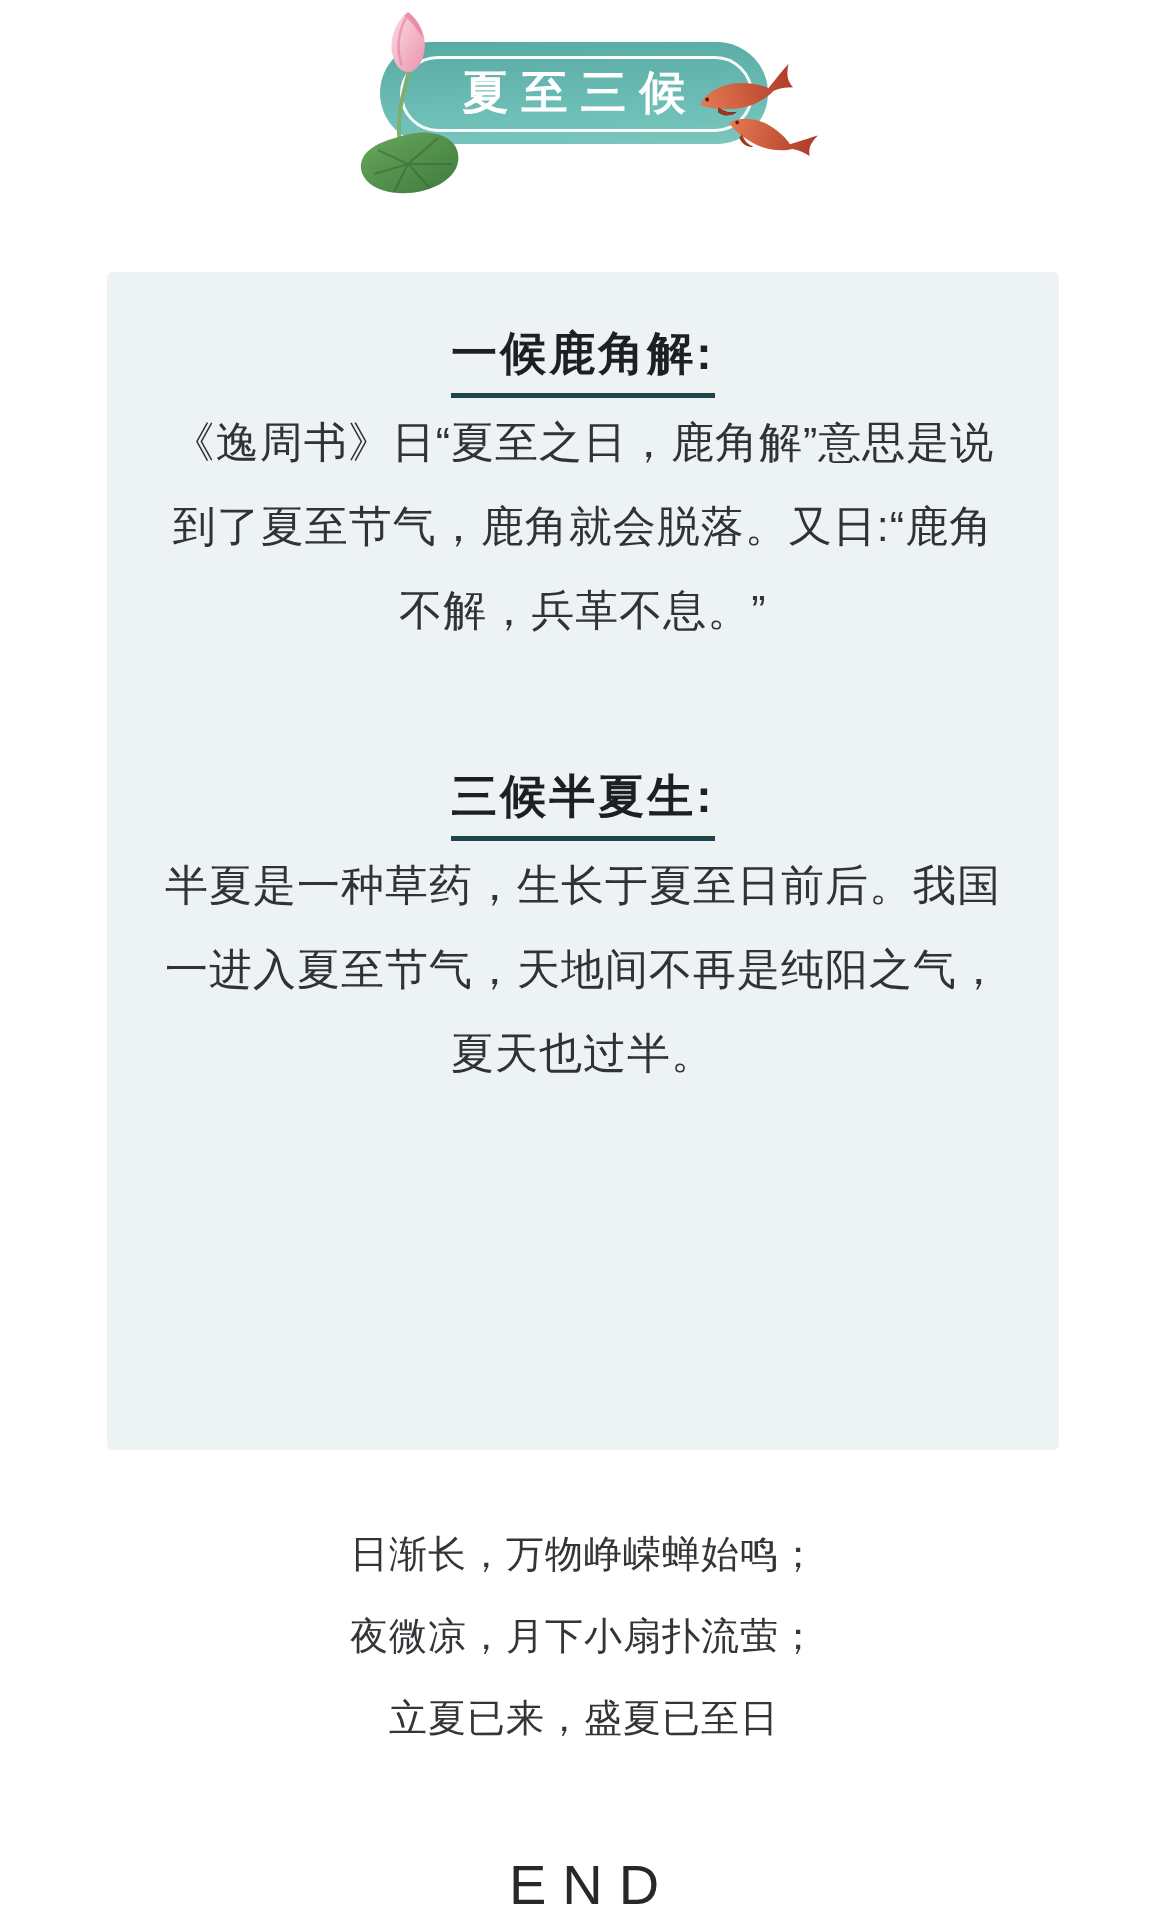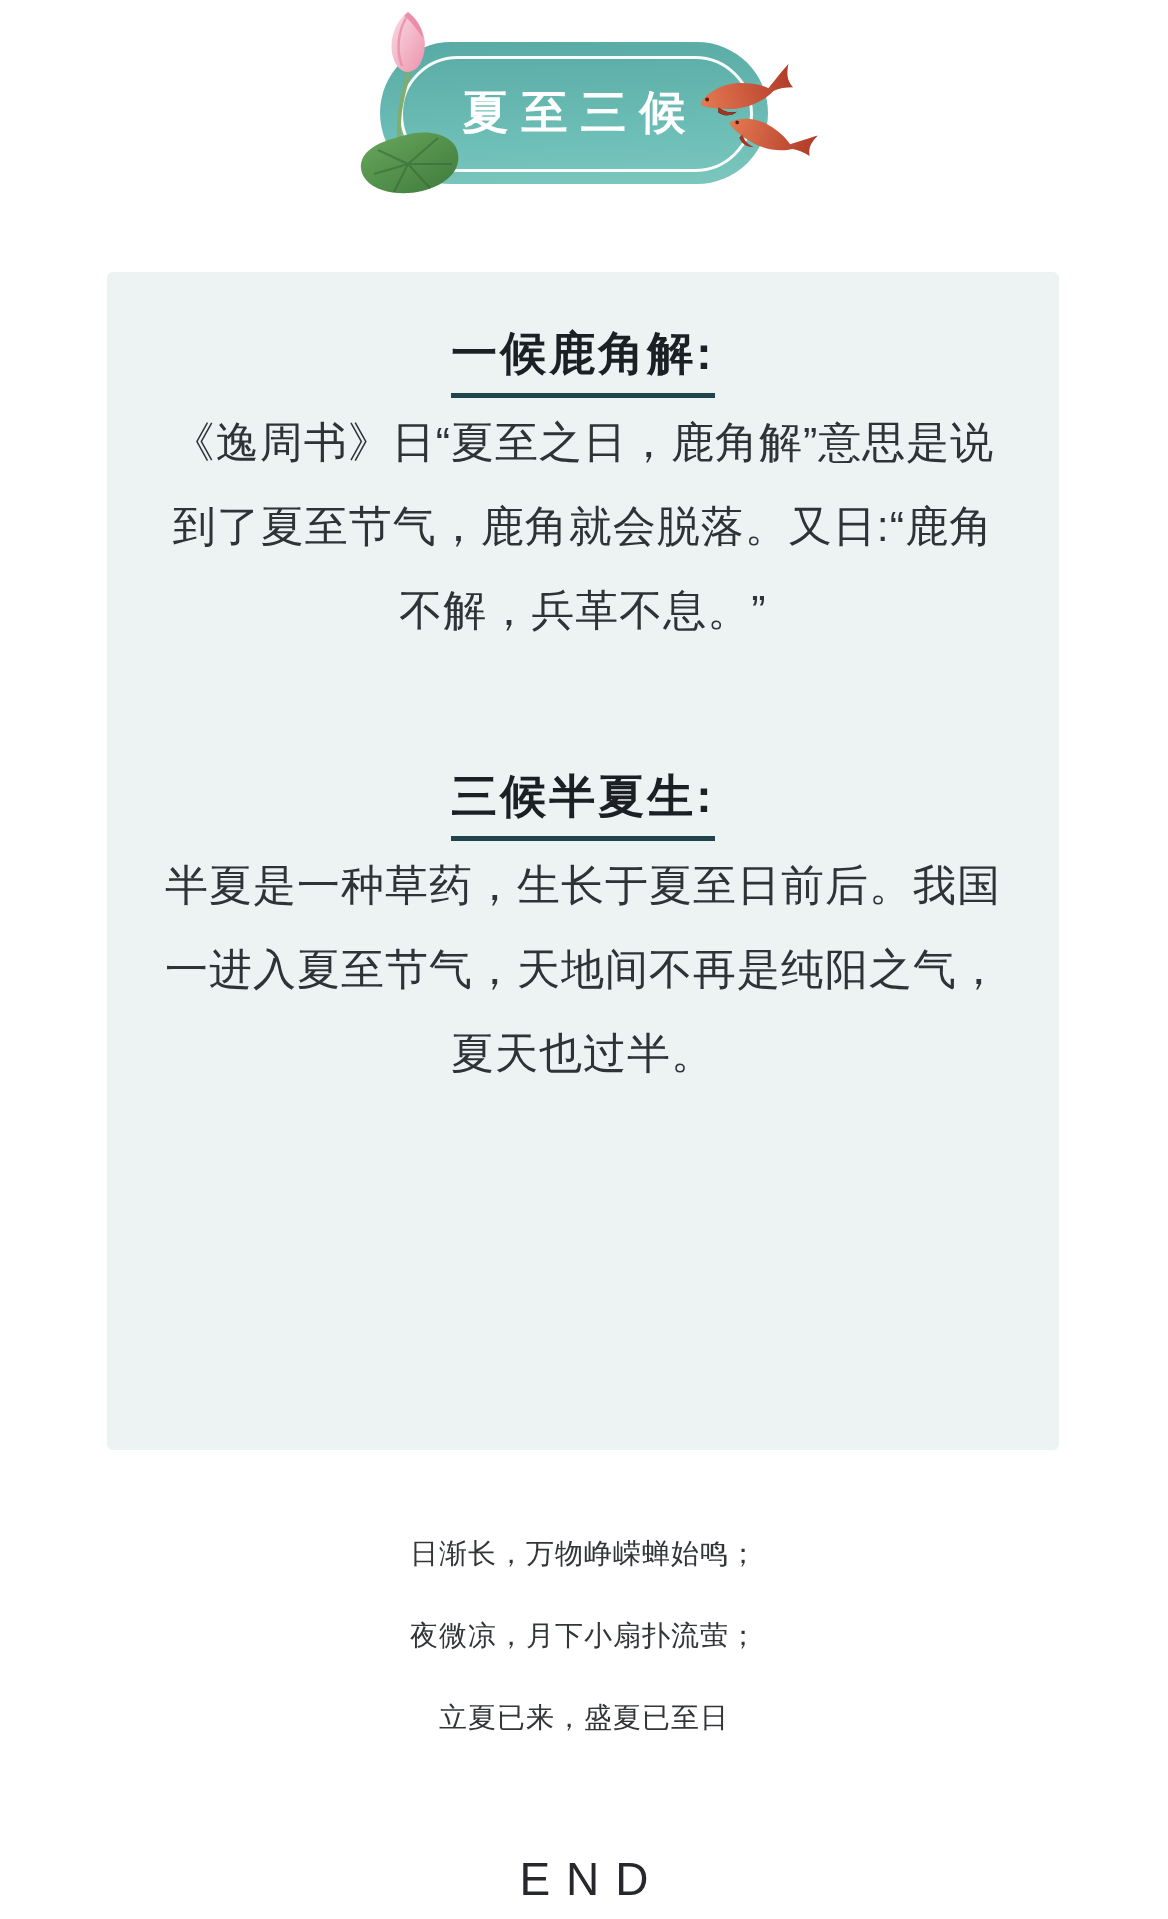--- a/index.html
+++ b/index.html
@@ -21,21 +21,21 @@
     position: absolute;
     left: 0; top: 0;
     width: 100%;
     height: 240px;
   }
   .banner-pill {
     position: absolute;
     left: 380px;
     top: 42px;
     width: 388px;
-    height: 142px;
+    height: 102px;
     border-radius: 75px;
     background: linear-gradient(178deg, var(--banner_teal_dark, #58aaa4) 0%, var(--banner_teal, #6fc0b8) 72%, #7cc6bd 100%);
     display: flex;
     align-items: center;
     justify-content: center;
     z-index: 1;
   }
   .banner-border {
     position: absolute;
     left: 20px; right: 15px; top: 14px; bottom: 12px;
@@ -103,34 +103,34 @@
   .pentad-2 { margin-top: 93px; }
   .pentad-3 { margin-top: 121px; }
 
   
   .poem {
     position: absolute;
     top: 1513px;
     left: 0;
     width: 1168px;
     text-align: center;
-    font-size: 28px;
+    font-size: 38px;
     color: var(--poem_text, #333639);
     letter-spacing: 1px;
   }
   .poem-line { line-height: 82px; }
 
   
   .end {
     position: absolute;
     top: 1852px;
     left: 0;
     width: 1168px;
     text-align: center;
-    font-size: 46px;
+    font-size: 56px;
     font-weight: 300;
     letter-spacing: 16px;
     padding-left: 16px; 
     box-sizing: border-box;
     color: #26282b;
   }
 </style>
 </head>
 <body>
 

